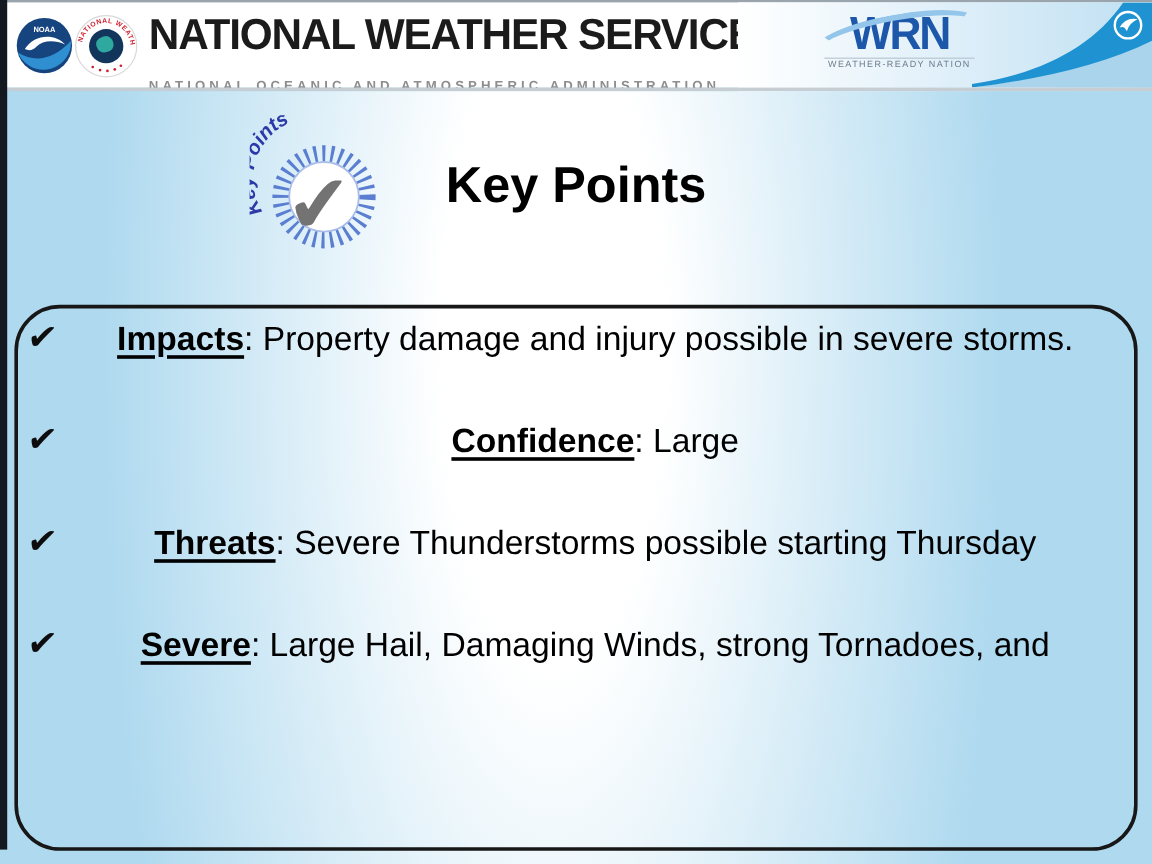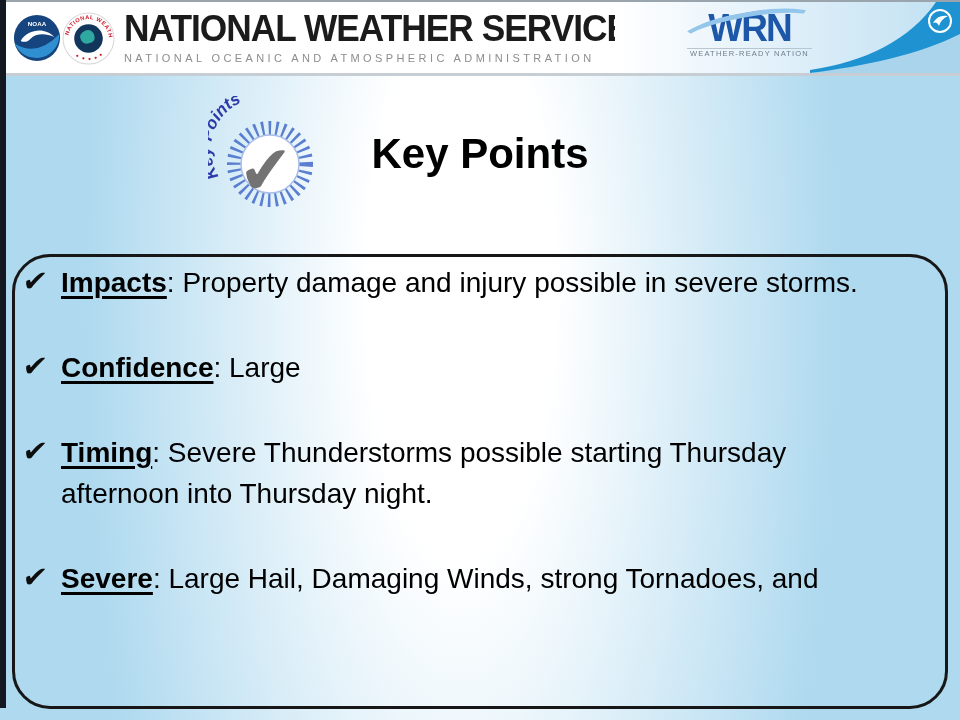--- a/index.html
+++ b/index.html
@@ -7,21 +7,21 @@
   body { font-family:"Liberation Sans", sans-serif; background:#e8e8e8; }
 
   .slide { position:relative; width:960px; height:720px; overflow:hidden; background:#aed9ef; }
 
   
   .header { position:absolute; left:0; top:0; width:960px; height:73px; background:#ffffff; border-top:2px solid #9aa4ad; }
   .logo-noaa { position:absolute; left:13px; top:12px; }
   .logo-nws  { position:absolute; left:62px; top:10px; }
   .agency { position:absolute; left:124px; top:6px; }
   .agency-name { font-size:36px; font-weight:bold; color:#1b1b1b; letter-spacing:-1px; transform:scaleX(.98); transform-origin:left; white-space:nowrap; }
-  .agency-sub { margin-top:2px; font-size:11px; color:#8d8d8d; letter-spacing:3.4px; white-space:nowrap; }
+  .agency-sub { margin-top:16px; font-size:11px; color:#8d8d8d; letter-spacing:3.4px; white-space:nowrap;font-weight:bold; }
 
   .header-right { position:absolute; right:0; top:0; width:345px; height:84px; background:linear-gradient(90deg,#ffffff 0%,#e3f1fa 45%,#bfe0f2 100%); }
   .wrn { position:absolute; left:72px; top:6px; width:125px; text-align:center; }
   .wrn-letters { position:relative; font-size:37px; font-weight:900; line-height:40px; color:#1d57a9; letter-spacing:-2px; transform:scaleY(1.05); }
   .wrn-swirl { position:absolute; left:-8px; top:4px; width:138px; height:34px; border:5px solid #93c6ea; border-color:#93c6ea transparent transparent transparent; border-radius:50%; transform:rotate(-10deg); pointer-events:none; }
   .wrn-tagline { margin-top:0px; font-size:7.5px; color:#6d7d8c; letter-spacing:1.2px; border-top:1px solid #b9c6d0; padding-top:0; white-space:nowrap; }
   .swoosh { position:absolute; right:0; top:0; }
 
   .separator { position:absolute; left:0; top:73px; width:960px; height:3px; background:#c6ced4; }
 
@@ -32,21 +32,21 @@
   .left-strip { position:absolute; left:0; top:0; width:6px; height:708px; background:#141821; z-index:6; }
 
   .kp-logo { position:absolute; left:208px; top:20px; }
   .slide-title { position:absolute; left:0; top:54px; width:100%; text-align:center; font-size:42px; font-weight:bold; color:#000; }
 
   .points-box { position:absolute; left:12px; top:178px; width:936px; height:455px; border:3px solid #171717; border-radius:38px; }
   .points-list { list-style:none; padding:5px 14px 0 46px; display:flex; flex-direction:column; row-gap:44px; }
   .point { position:relative; }
   .check { position:absolute; left:-38px; top:2px; font-size:29px; font-weight:bold; color:#0d0d0d;
            font-family:"DejaVu Sans","Liberation Sans",sans-serif; transform:skewX(-8deg); }
-  .point p { font-size:28px; line-height:41px; color:#000; }
+  .point p { font-size:28px; line-height:41px; color:#000;text-align:center; }
   .kw { font-weight:bold; text-decoration:underline; text-decoration-thickness:2.5px; text-underline-offset:4px; }
   .line2:empty { display:none; }
 </style>
 </head>
 <body>
 
 <div class="slide">
 
   <div class="left-strip"></div>
 
@@ -126,22 +126,22 @@
           </p>
         </li>
 
         <li class="point">
           <span class="check">✔</span>
           <p><span class="kw">Confidence</span><span>: Large</span></p>
         </li>
 
         <li class="point">
           <span class="check">✔</span>
-          <p><span class="kw">Timing</span><span>: Severe Thunderstorms possible starting Thursday</span><br>
-          <span class="line2">afternoon into Thursday night.</span></p>
+          <p><span class="kw">Threats</span><span>: Severe Thunderstorms possible starting Thursday</span><br>
+          </p>
         </li>
 
         <li class="point">
           <span class="check">✔</span>
           <p><span class="kw">Severe</span><span>: Large Hail, Damaging Winds, strong Tornadoes, and</span><br>
           </p>
         </li>
 
       </ul>
     </section>

